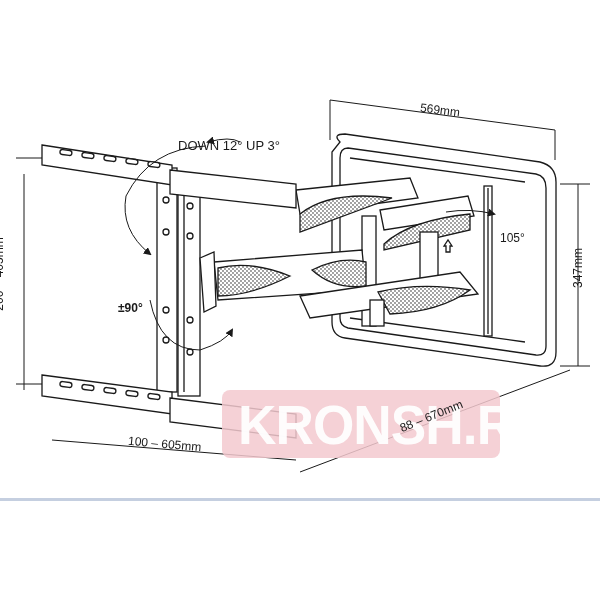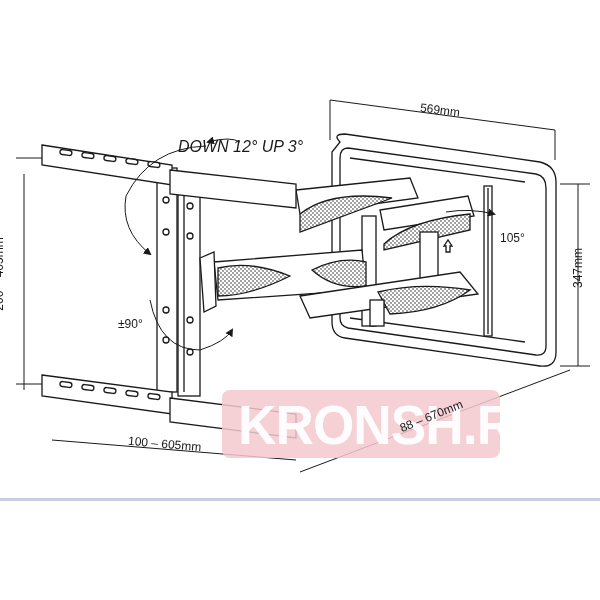--- a/index.html
+++ b/index.html
@@ -100,22 +100,22 @@
     <path d="M206,146 Q150,148 126,196 Q120,230 150,254" marker-end="url(#arr)"></path>
     <path d="M240,142 Q230,136 208,142" marker-end="url(#arr)"></path>
     <path d="M150,300 Q160,350 200,350 Q225,342 232,330" marker-end="url(#arr)"></path>
     <path d="M446,212 Q470,208 494,214" marker-end="url(#arr)"></path>
   </g>
 </svg>
 
 <div class="watermark"></div>
 <div class="wm-text">KRONSH.RU</div>
 
-<div class="lbl" style="left:178px;top:139px;font-size:16px;font-style:italic;">DOWN 12° UP 3°</div>
+<div class="lbl" style="left:178px;top:139px;font-size:13px;">DOWN 12° UP 3°</div>
 <div class="lbl" style="left:420px;top:104px;transform:rotate(7deg);">569mm</div>
 <div class="lbl" style="left:-38px;top:268px;transform:rotate(-90deg);">200 – 405mm</div>
 <div class="lbl" style="left:128px;top:438px;transform:rotate(5deg);">100 – 605mm</div>
-<div class="lbl" style="left:118px;top:318px;">±90°</div>
+<div class="lbl" style="left:118px;top:302px;font-weight:bold;">±90°</div>
 <div class="lbl" style="left:500px;top:232px;">105°</div>
 <div class="lbl" style="left:558px;top:262px;transform:rotate(-90deg);">347mm</div>
 <div class="lbl" style="left:398px;top:410px;transform:rotate(-22deg);">88 – 670mm</div>
 
 <div class="rule"></div>
 
 </body></html>

